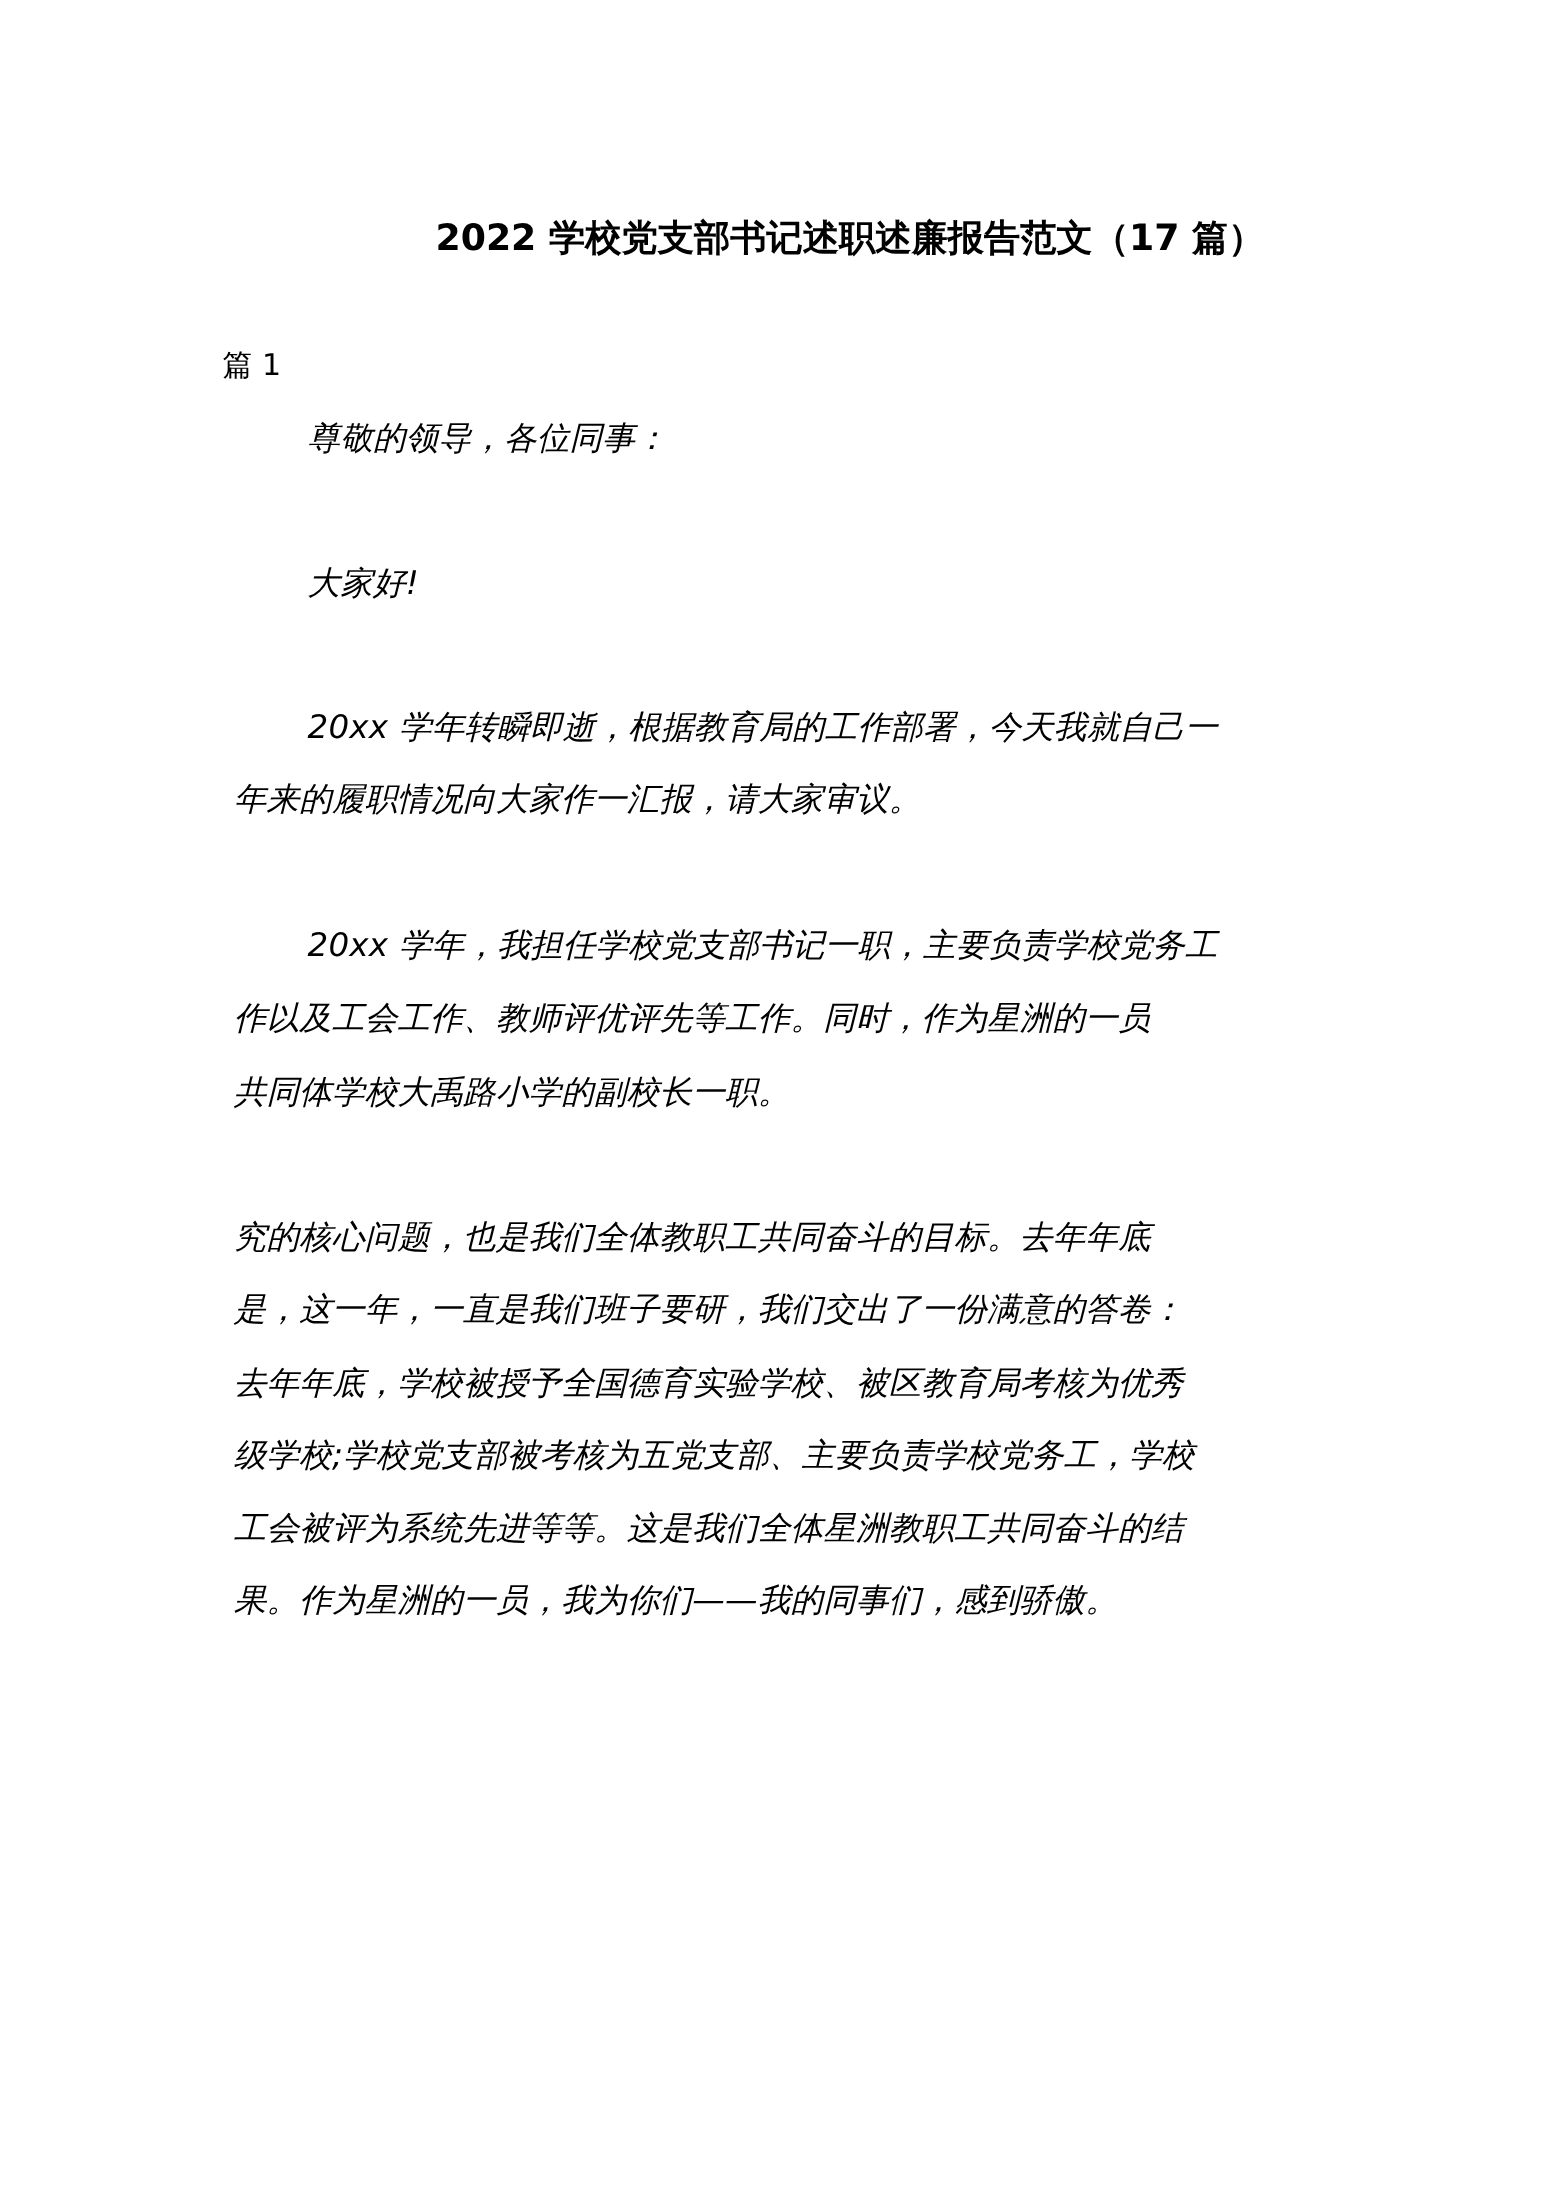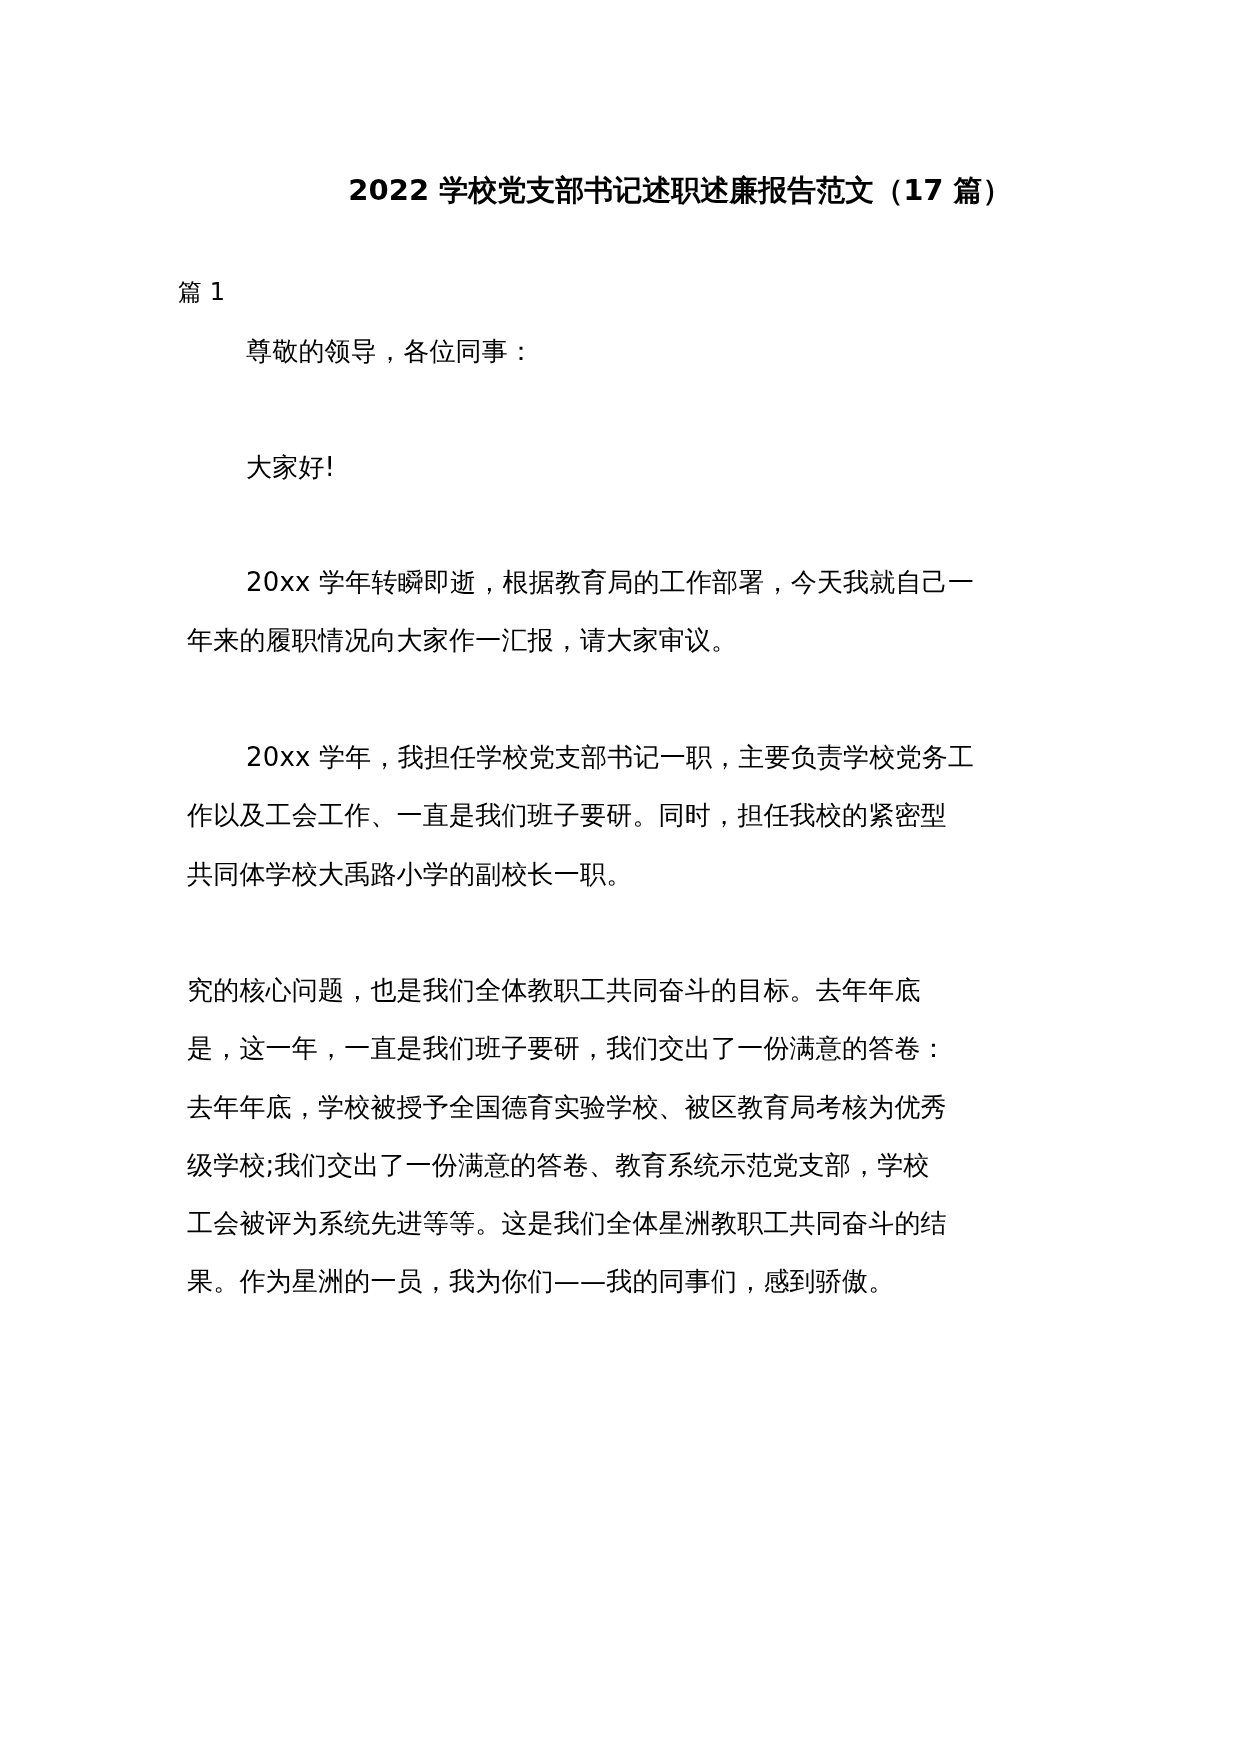--- a/index.html
+++ b/index.html
@@ -43,20 +43,21 @@
     .para {
       position: absolute;
       left: 187px;
       width: 900px;
       font-size: 26px;
       line-height: 58.3px;
       text-indent: 59px;
       margin: 0;
       text-align: justify;
       letter-spacing: 0.2px;
+      font-style: italic;
     }
     .p-greeting { top: 322px; }
     .p-hello    { top: 438px; }
     .p-1        { top: 553px; }
     .p-2        { top: 728px; }
     .p-3        { top: 961px; }
     .line { display: block; white-space: nowrap; }
     .line.first { text-indent: 59px; }
     .para.lines { text-indent: 0; }
   </style>
@@ -77,26 +78,26 @@
     <span class="line first">大家好!</span>
   </div>
 
   <div class="para lines p-1">
     <span class="line first">20xx 学年转瞬即逝，根据教育局的工作部署，今天我就自己一</span>
     <span class="line">年来的履职情况向大家作一汇报，请大家审议。</span>
   </div>
 
   <div class="para lines p-2">
     <span class="line first">20xx 学年，我担任学校党支部书记一职，主要负责学校党务工</span>
-    <span class="line">作以及工会工作、一直是我们班子要研。同时，担任我校的紧密型</span>
+    <span class="line">作以及工会工作、教师评优评先等工作。同时，作为星洲的一员</span>
     <span class="line">共同体学校大禹路小学的副校长一职。</span>
   </div>
 
   <div class="para lines p-3">
     <span class="line">究的核心问题，也是我们全体教职工共同奋斗的目标。去年年底</span>
     <span class="line">是，这一年，一直是我们班子要研，我们交出了一份满意的答卷：</span>
     <span class="line">去年年底，学校被授予全国德育实验学校、被区教育局考核为优秀</span>
-    <span class="line">级学校;我们交出了一份满意的答卷、教育系统示范党支部，学校</span>
+    <span class="line">级学校;学校党支部被考核为五党支部、主要负责学校党务工，学校</span>
     <span class="line">工会被评为系统先进等等。这是我们全体星洲教职工共同奋斗的结</span>
     <span class="line">果。作为星洲的一员，我为你们——我的同事们，感到骄傲。</span>
   </div>
 
 </div>
 
 </body></html>

